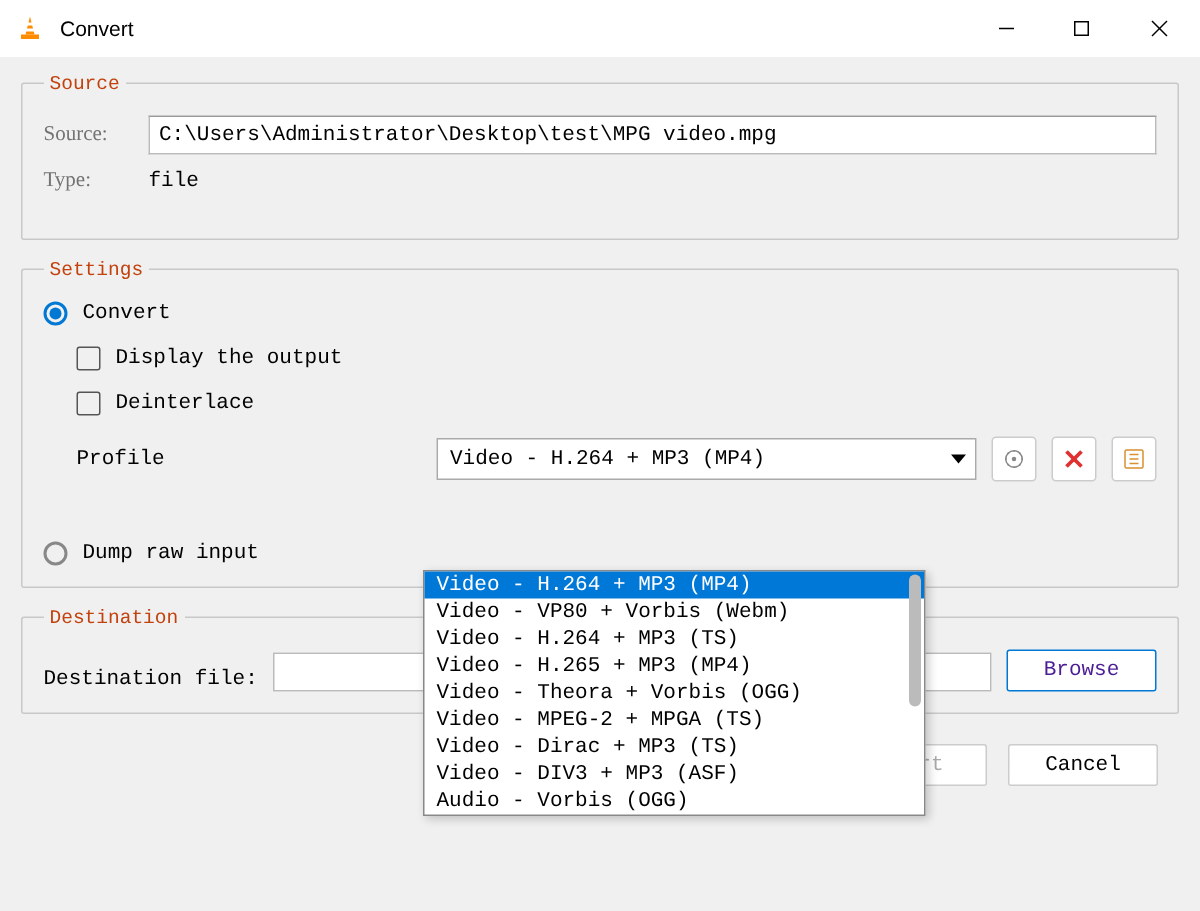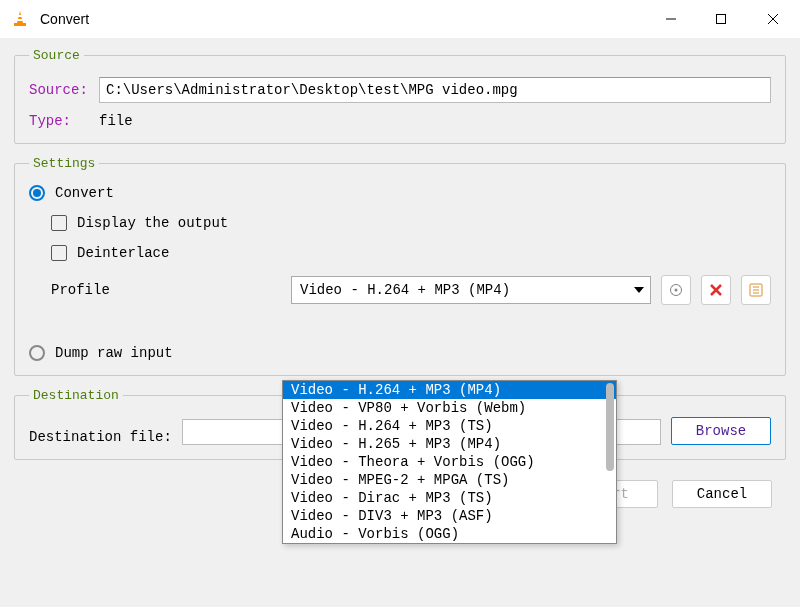--- a/index.html
+++ b/index.html
@@ -47,35 +47,35 @@
     fieldset {
       border: 1px solid #c8c8c8;
       border-radius: 2px;
       margin-bottom: 12px;
       padding: 14px 14px 14px 14px;
       position: relative;
     }
     legend {
       font-size: 13px;
       padding: 0 4px;
-      color: #4d7c0f;
+      color: #c2410c;
       font-family: "Courier New", monospace;
     }
     
     .row {
       display: flex;
       align-items: center;
       margin-bottom: 10px;
     }
-    .row:last-child { margin-bottom: 0; }
+    .row:last-child { margin-bottom: 16px; }
     .label-col {
       width: 70px;
-      font-family: Liberation Mono, monospace;
-      font-size: 14px;
-      color: #a21caf;
+      font-family: Liberation Serif, serif;
+      font-size: 14px;
+      color: #737373;
     }
     .source-input {
       flex: 1;
       height: 26px;
       border: 1px solid #bbb;
       border-top: 1px solid #999;
       padding: 0 6px;
       font-family: "Courier New", monospace;
       font-size: 14px;
       background: #fff;

